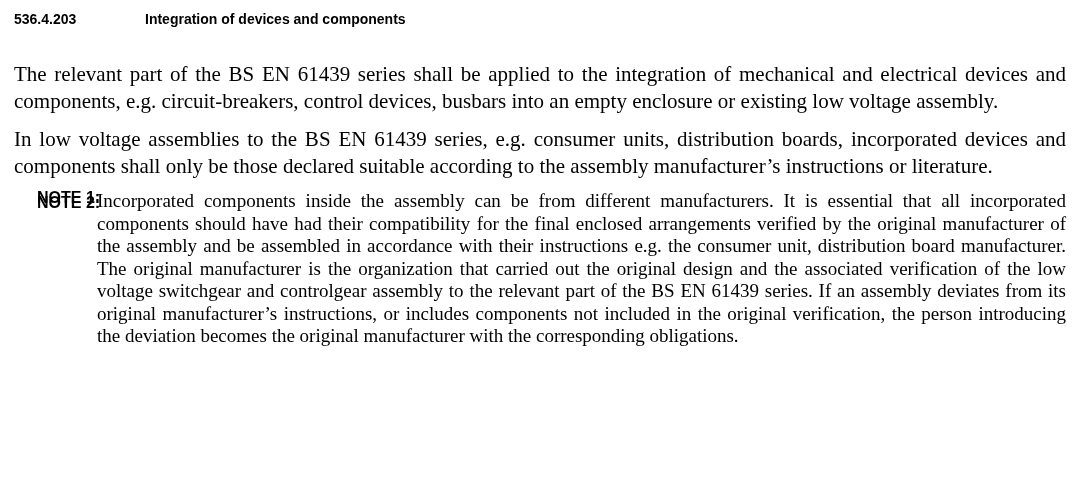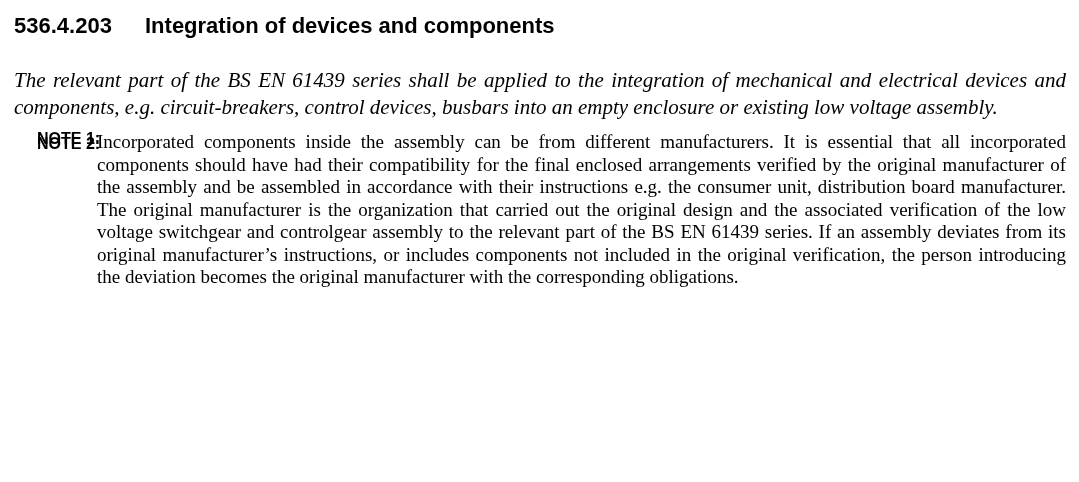--- a/index.html
+++ b/index.html
@@ -11,40 +11,39 @@
     position: relative;
     width: 1079px;
     height: 482px;
     box-sizing: border-box;
     padding: 6px 13px 0 14px;
     background: #ffffff;
     color: #000000;
     overflow: hidden;
   }
   .heading {
-    margin: 8px 0 30px 0;
+    margin: 2px 0 30px 0;
     font-family: "Liberation Sans", sans-serif;
     font-weight: bold;
-    font-size: 22px;
+    font-size: 14px;
     line-height: 23px;
     color: #000000;
     white-space: nowrap;
   }
   .heading-number {
     display: inline-block;
     width: 131px;
   }
   .body-para {
     margin: 0 0 11px 0;
     font-family: "Liberation Serif", serif;
     font-size: 21px;
     line-height: 27px;
     text-align: justify;
     color: #000000;
-    font-style: italic;
   }
   .body-para:last-of-type {
     margin-bottom: 5px;
   }
   .note {
     position: relative;
     box-sizing: border-box;
     padding-left: 83px;
     margin: 0 0 10px 0;
     font-family: "Liberation Serif", serif;
@@ -68,20 +67,21 @@
 <body>
 
 <div class="page">
 
   <h1 class="heading">
     <span class="heading-number">536.4.203</span><span class="heading-title">Integration of devices and components</span>
   </h1>
 
   <p class="body-para">The relevant part of the BS EN 61439 series shall be applied to the integration of mechanical and electrical devices and components, e.g. circuit-breakers, control devices, busbars into an empty enclosure or existing low voltage assembly.</p>
 
+  <p class="body-para">In low voltage assemblies to the BS EN 61439 series, e.g. consumer units, distribution boards, incorporated devices and components shall only be those declared suitable according to the assembly manufacturer’s instructions or literature.</p>
 
   <div class="note">
     <span class="note-label">NOTE 1:</span>
   </div>
 
   <div class="note">
     <span class="note-label">NOTE 2:</span>
     <span class="note-text">Incorporated components inside the assembly can be from different manufacturers. It is essential that all incorporated components should have had their compatibility for the final enclosed arrangements verified by the original manufacturer of the assembly and be assembled in accordance with their instructions e.g. the consumer unit, distribution board manufacturer. The original manufacturer is the organization that carried out the original design and the associated verification of the low voltage switchgear and controlgear assembly to the relevant part of the BS EN 61439 series. If an assembly deviates from its original manufacturer’s instructions, or includes components not included in the original verification, the person introducing the deviation becomes the original manufacturer with the corresponding obligations.</span>
   </div>
 

